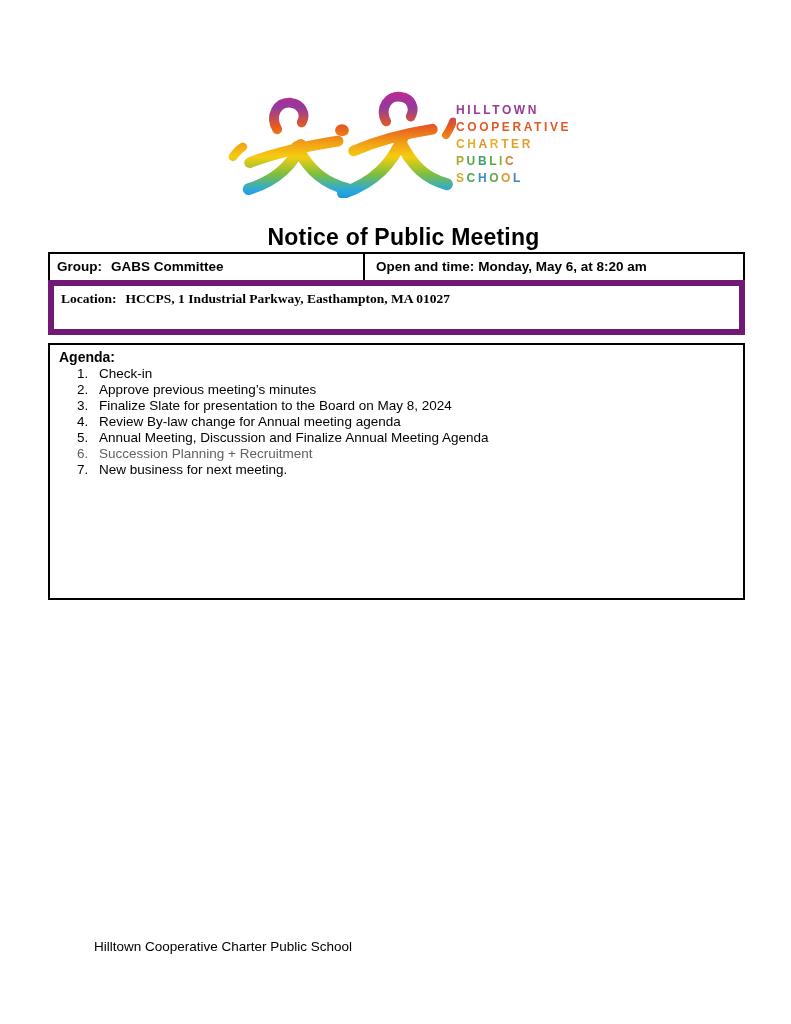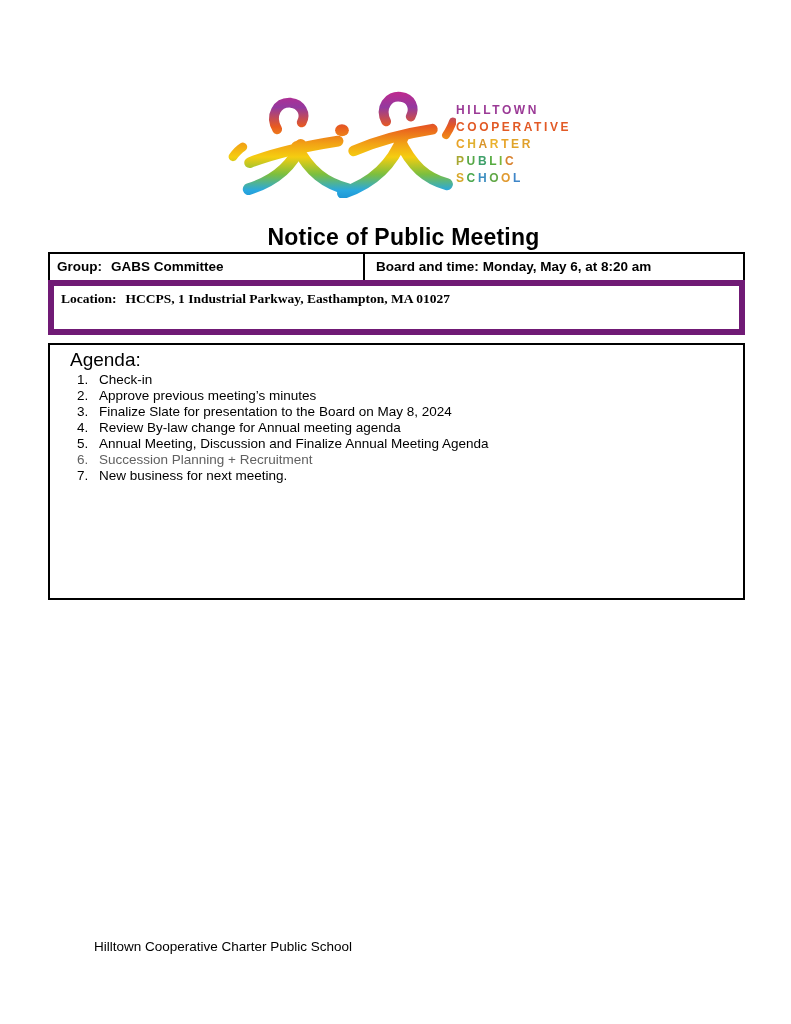--- a/index.html
+++ b/index.html
@@ -42,21 +42,21 @@
     border:6px solid #701a75; box-sizing:border-box;font-family:Liberation Serif, serif;
   }
   .val-gap { margin-left:9px; }
   .val-gap-sm { margin-left:4px; }
 
   
   .agenda-box {
     position:absolute; left:48px; top:343px; width:697px; height:257px;
     border:2px solid #000; box-sizing:border-box;
   }
-  .agenda-heading { font-size:19px; font-weight:normal; padding:4px 0 1px 20px; }
+  .agenda-heading { font-size:14px; font-weight:bold; padding:4px 0 1px 9px; }
   .agenda-item { display:flex; line-height:16px; font-size:13.5px; }
   .agenda-item .num { margin-left:27px; width:15px; text-align:left; }
   .agenda-item .txt { margin-left:7px; }
   .agenda-item.muted { color:#606060; }
 
   
   .compliance-note {
     position:absolute; top:601px; left:0; width:100%;
     text-align:center; font-size:11.5px; color:#1a1a1a;
   }
@@ -109,21 +109,21 @@
       </div>
   </div>
 
   <h1 class="title">Notice of Public Meeting</h1>
 
   <div class="info-row1">
     <div class="cell cell-group">
       <span>Group:</span><span class="val-gap">GABS Committee</span>
     </div>
     <div class="cell cell-date">
-      <span>Board and time:</span><span class="val-gap-sm">Monday, May 6, at 8:20 am</span>
+      <span>Open and time:</span><span class="val-gap-sm">Monday, May 6, at 8:20 am</span>
     </div>
   </div>
 
   <div class="info-row2">
     <div class="cell">
       <span>Location:</span><span class="val-gap">HCCPS, 1 Industrial Parkway, Easthampton, MA 01027</span>
     </div>
   </div>
 
   <div class="agenda-box">

